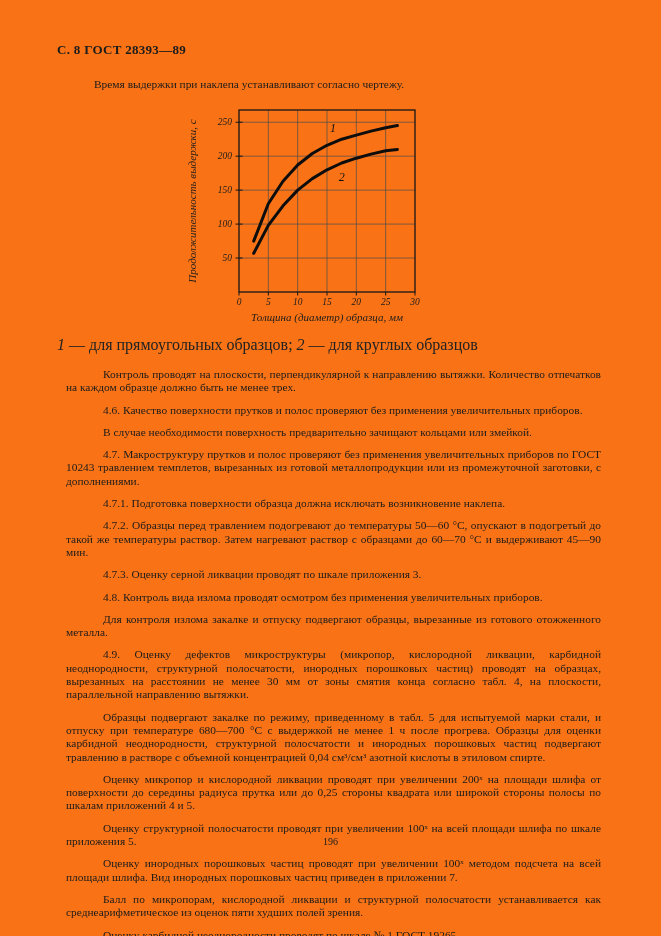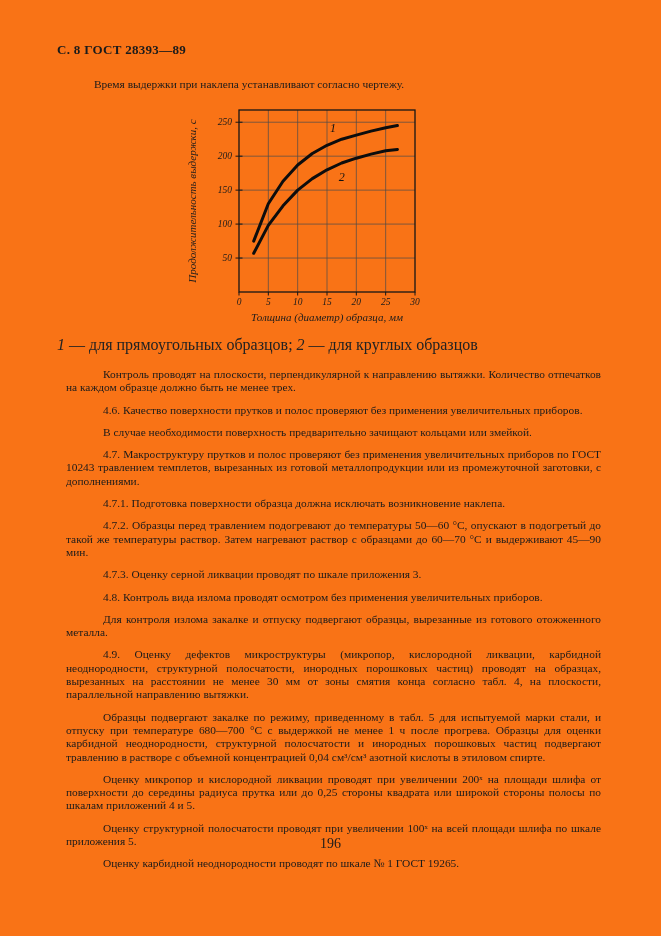--- a/index.html
+++ b/index.html
@@ -16,21 +16,21 @@
   .tickmark{stroke:#161616;stroke-width:1;}
   .curve{fill:none;stroke:#0d0d0d;stroke-width:3;stroke-linecap:round;stroke-linejoin:round;}
   .tick{font:italic 9.5px "Liberation Serif","DejaVu Serif",serif;fill:#1b1b1b;text-anchor:middle;}
   .yt{text-anchor:end;}
   .clabel{font:italic 12px "Liberation Serif","DejaVu Serif",serif;fill:#111;text-anchor:middle;}
   .axis{font:italic 11px "Liberation Serif","DejaVu Serif",serif;fill:#1b1b1b;text-anchor:middle;}
   .caption{position:absolute;left:57px;top:336px;width:553px;font-size:16px;color:#222;}
   .caption i{font-style:italic;}
   .bodytext{position:absolute;left:57px;top:359px;width:553px;}
   .bodytext p{margin:9px;font-size:11.4px;line-height:13.3px;text-align:justify;text-indent:37px;}
-  .pageno{position:absolute;left:0;top:836px;width:661px;text-align:center;font-size:14px;}
+  .pageno{position:absolute;left:0;top:836px;width:661px;text-align:center;font-size:10px;}
 </style>
 </head>
 <body>
 
 <div class="page">
 
   <div class="header">С. 8 ГОСТ 28393—89</div>
 
   <div class="intro">Время выдержки при наклепа устанавливают согласно чертежу.</div>
 
@@ -89,18 +89,20 @@
     <p>4.7. Макроструктуру прутков и полос проверяют без применения увеличительных приборов по ГОСТ 10243 травлением темплетов, вырезанных из готовой металлопродукции или из промежуточной заготовки, с дополнениями.</p>
     <p>4.7.1. Подготовка поверхности образца должна исключать возникновение наклепа.</p>
     <p>4.7.2. Образцы перед травлением подогревают до температуры 50—60 °С, опускают в подогретый до такой же температуры раствор. Затем нагревают раствор с образцами до 60—70 °С и выдерживают 45—90 мин.</p>
     <p>4.7.3. Оценку серной ликвации проводят по шкале приложения 3.</p>
     <p>4.8. Контроль вида излома проводят осмотром без применения увеличительных приборов.</p>
     <p>Для контроля излома закалке и отпуску подвергают образцы, вырезанные из готового отожженного металла.</p>
     <p>4.9. Оценку дефектов микроструктуры (микропор, кислородной ликвации, карбидной неоднородности, структурной полосчатости, инородных порошковых частиц) проводят на образцах, вырезанных на расстоянии не менее 30 мм от зоны смятия конца согласно табл. 4, на плоскости, параллельной направлению вытяжки.</p>
     <p>Образцы подвергают закалке по режиму, приведенному в табл. 5 для испытуемой марки стали, и отпуску при температуре 680—700 °С с выдержкой не менее 1 ч после прогрева. Образцы для оценки карбидной неоднородности, структурной полосчатости и инородных порошковых частиц подвергают травлению в растворе с объемной концентрацией 0,04 см³/см³ азотной кислоты в этиловом спирте.</p>
     <p>Оценку микропор и кислородной ликвации проводят при увеличении 200ˣ на площади шлифа от поверхности до середины радиуса прутка или до 0,25 стороны квадрата или широкой стороны полосы по шкалам приложений 4 и 5.</p>
     <p>Оценку структурной полосчатости проводят при увеличении 100ˣ на всей площади шлифа по шкале приложения 5.</p>
+    <p>Оценку инородных порошковых частиц проводят при увеличении 100ˣ методом подсчета на всей площади шлифа. Вид инородных порошковых частиц приведен в приложении 7.</p>
+    <p>Балл по микропорам, кислородной ликвации и структурной полосчатости устанавливается как среднеарифметическое из оценок пяти худших полей зрения.</p>
     <p>Оценку карбидной неоднородности проводят по шкале № 1 ГОСТ 19265.</p>
   </div>
 
   <div class="pageno">196</div>
 
 </div>
 
 </body></html>

